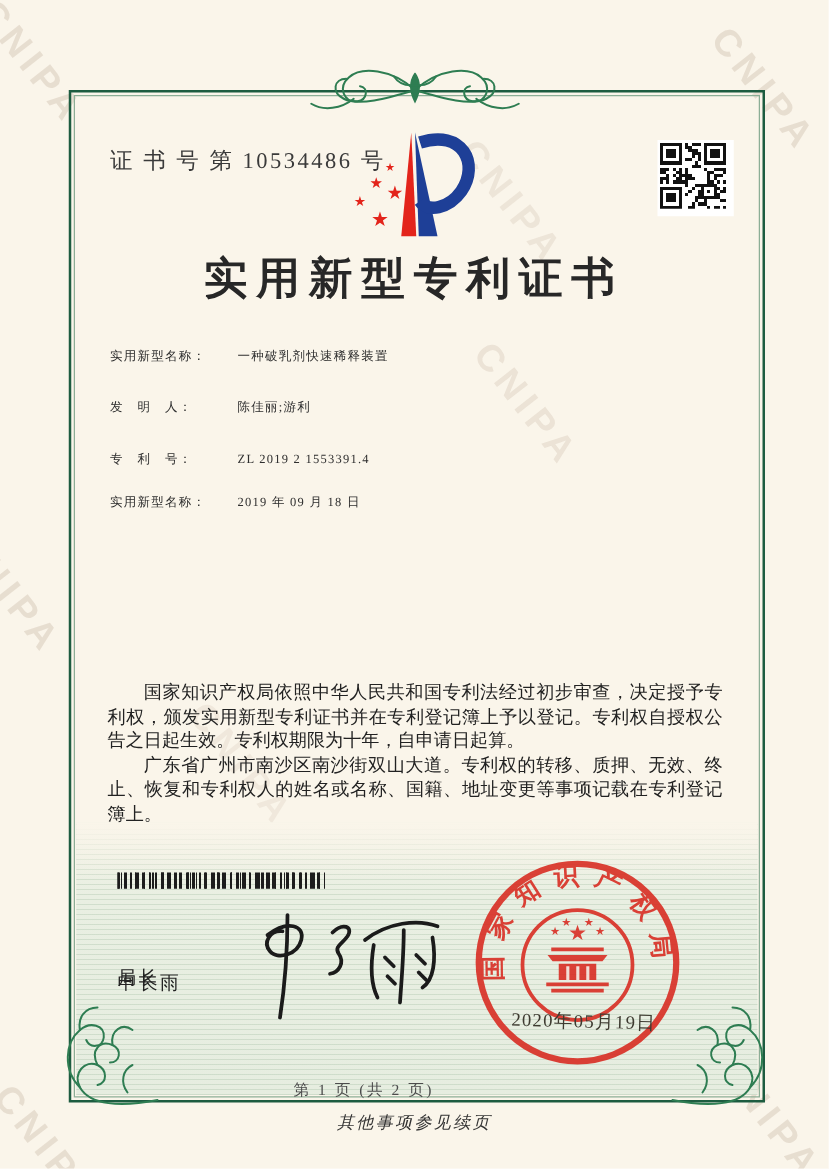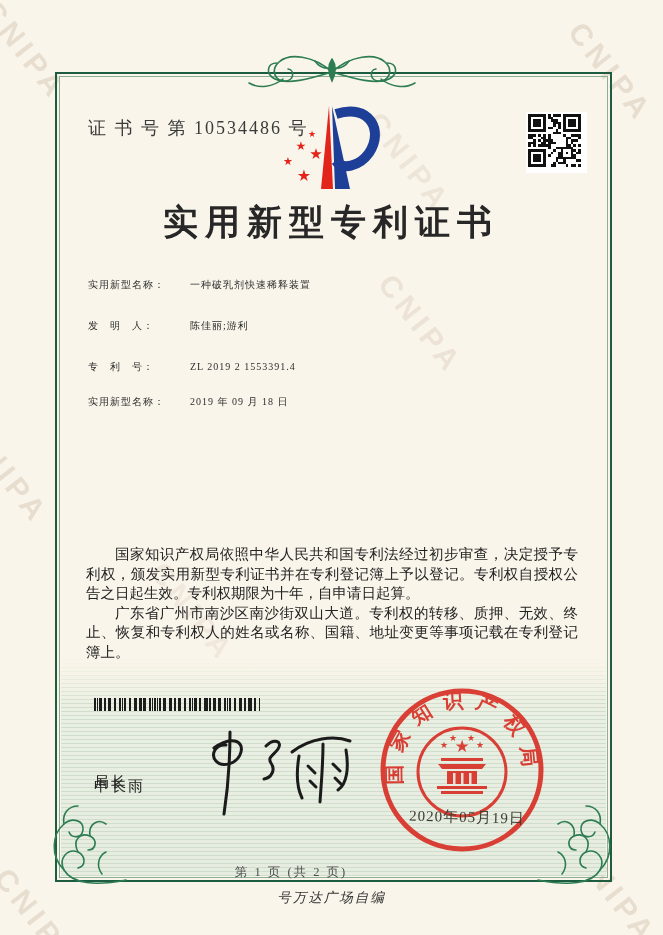--- a/index.html
+++ b/index.html
@@ -327,15 +327,15 @@
         <rect x="83" y="87" width="2.5" height="11" fill="#f3dcd4"></rect>
         <rect x="91" y="87" width="2.5" height="11" fill="#f3dcd4"></rect>
         <rect x="59" y="100" width="50" height="3"></rect>
         <rect x="63" y="105" width="42" height="3"></rect>
       </g>
     </g>
   </svg>
   <div class="seal-date">2020年05月19日</div>
 
   <div class="page-num">第 1 页 (共 2 页)</div>
-  <div class="cont-note">号万达广场自编</div>
+  <div class="cont-note">其他事项参见续页</div>
 
 </div>
 
 </body></html>

